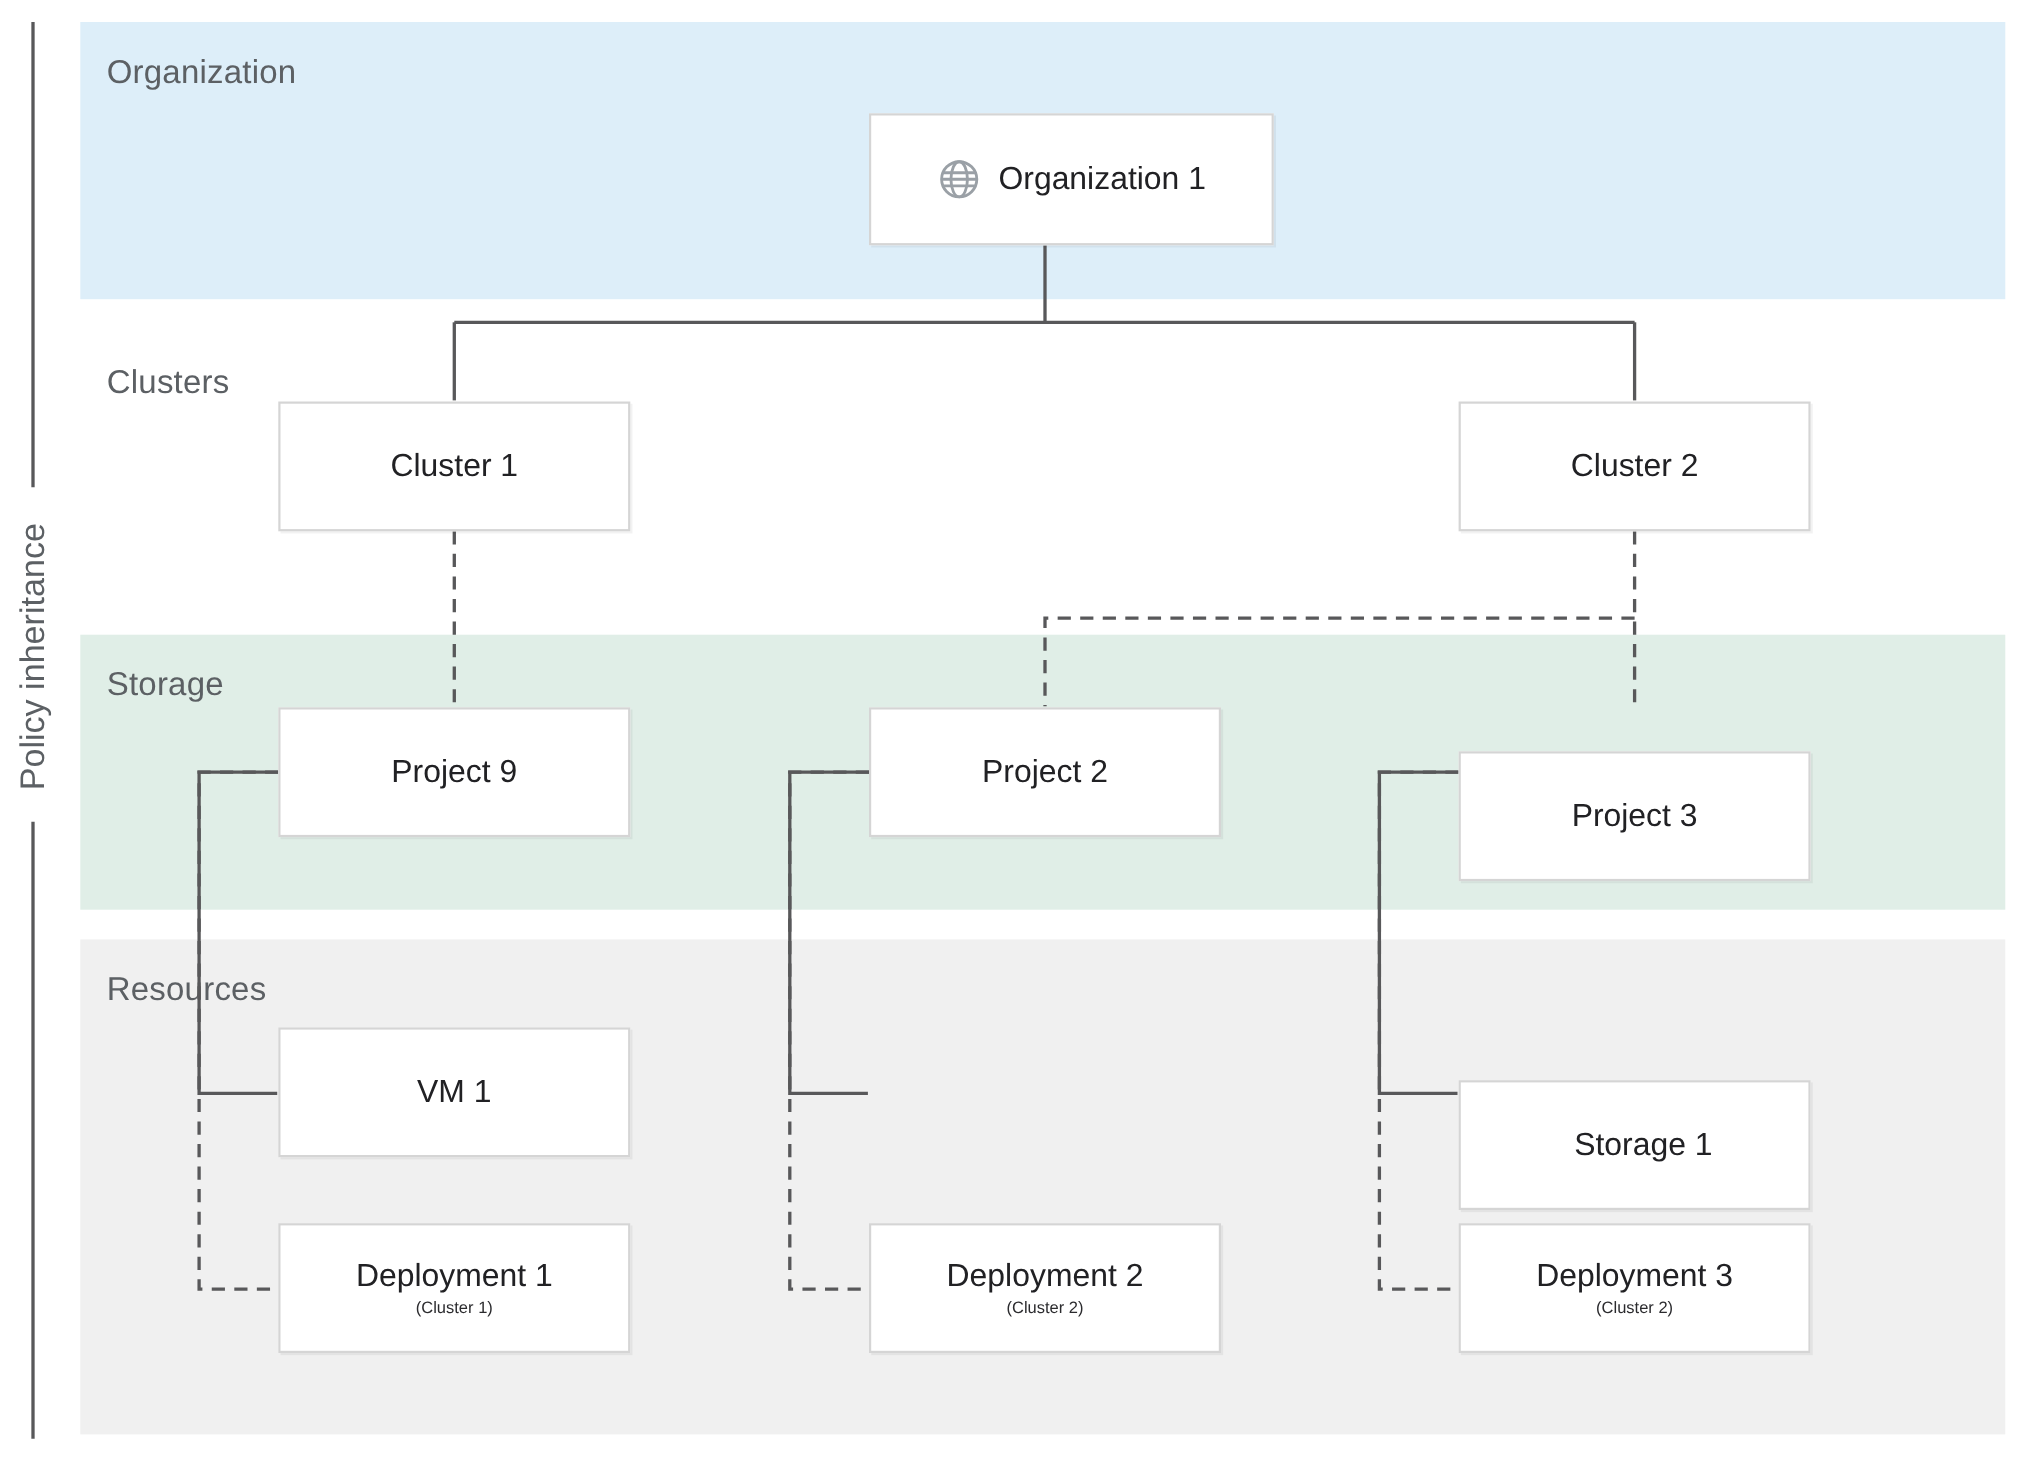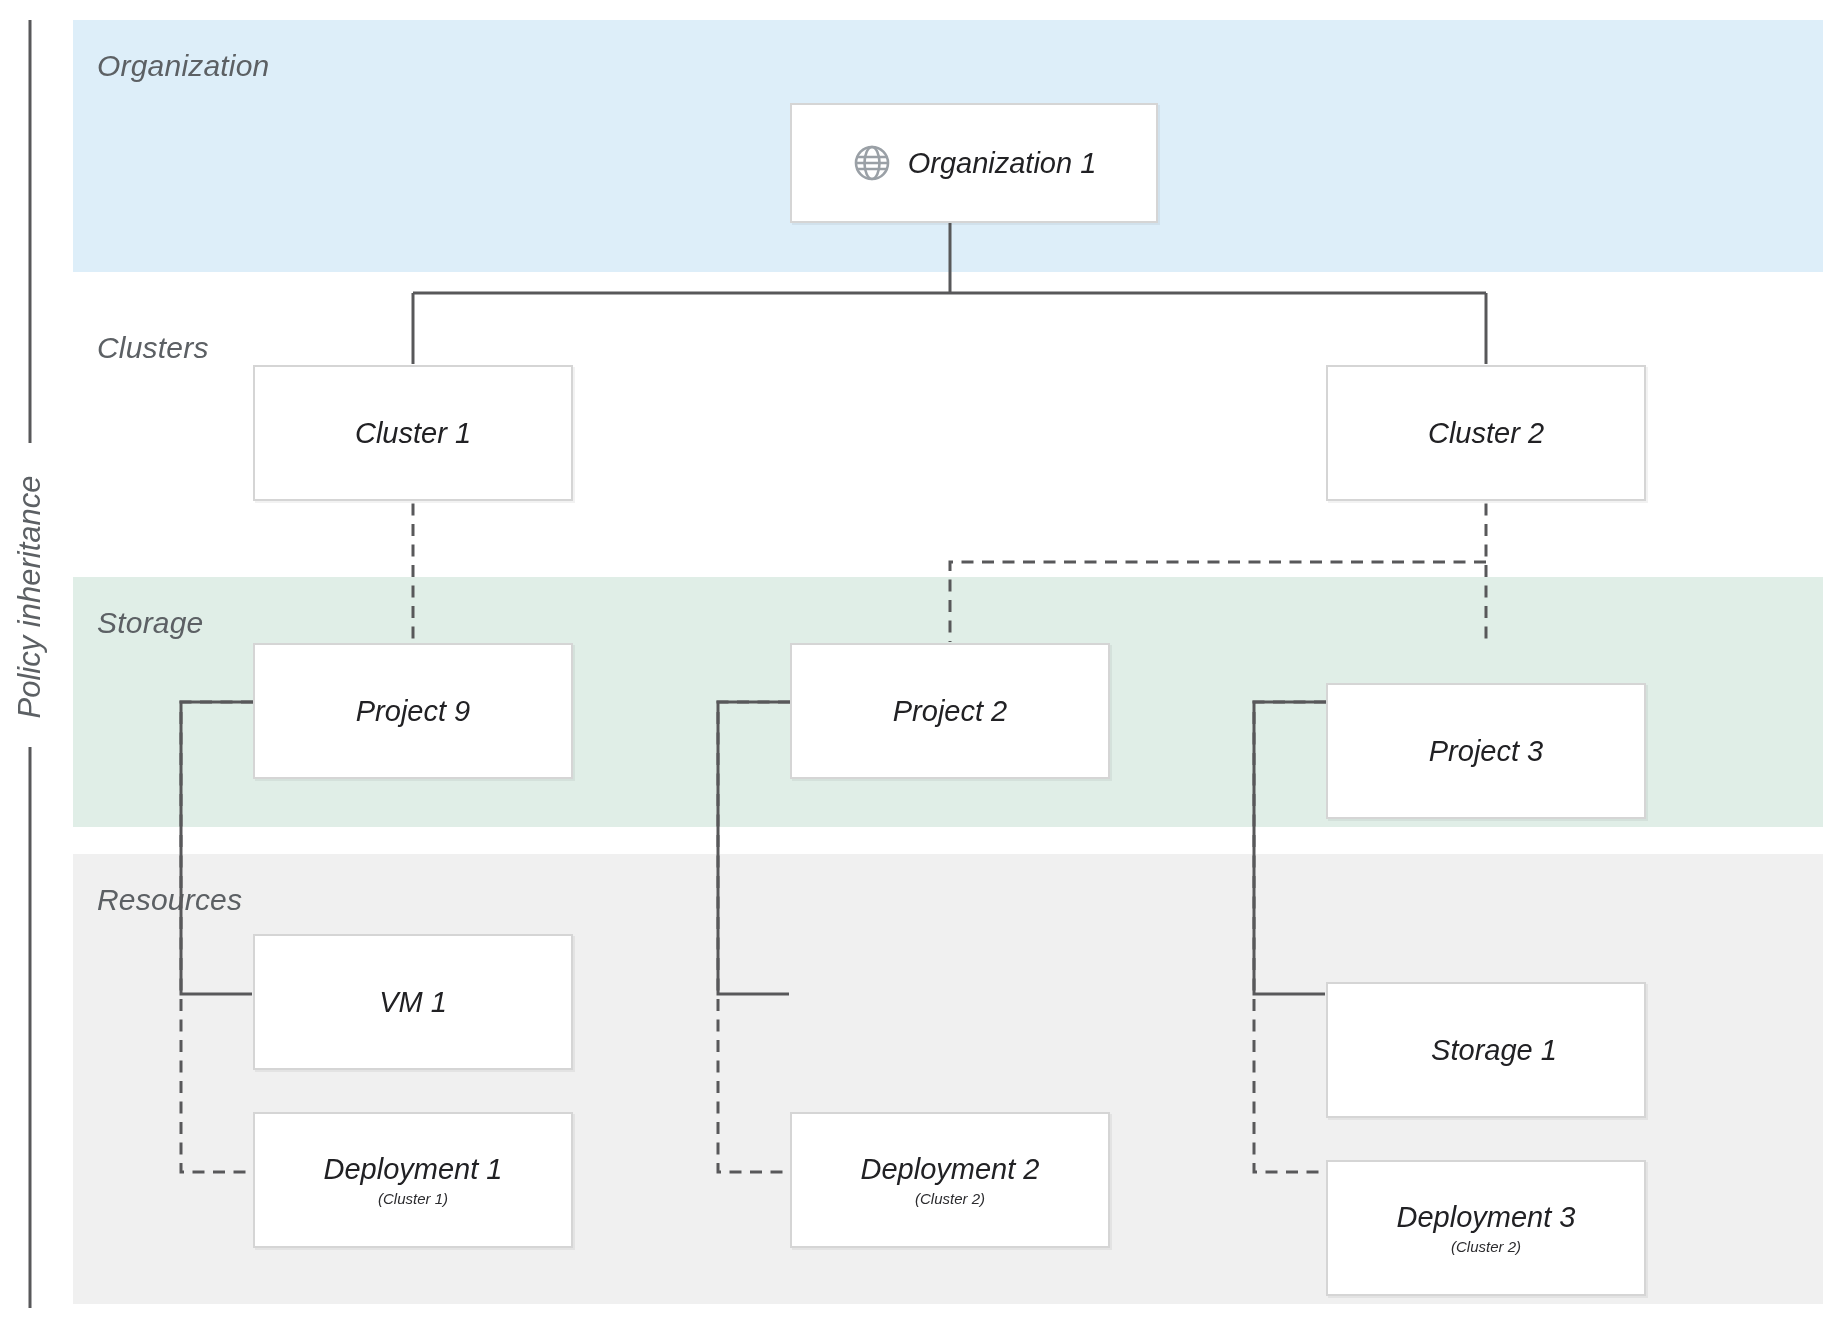--- a/index.html
+++ b/index.html
@@ -1,54 +1,54 @@
 <!DOCTYPE html>
 <html><head>
 <meta charset="utf-8">
 <style>
   html,body{margin:0;padding:0;background:#ffffff;}
   .stage{
     position:relative;width:1842px;height:1326px;overflow:hidden;
-    font-family:"Liberation Sans", sans-serif;background:#ffffff;font-style:italic;
+    font-family:"Liberation Sans", sans-serif;background:#ffffff;
   }
   
   .band{position:absolute;left:73px;width:1750px;}
   .band-organization{top:20px;height:252px;}
   .band-projects{top:577px;height:250px;}
   .band-resources{top:854px;height:450px;}
   .band-label{
     position:absolute;font-size:30px;line-height:36px;color:#5c6064;
     letter-spacing:0.2px;white-space:nowrap;
   }
   .lbl-organization{left:97px;top:48px;}
   .lbl-clusters{left:97px;top:330px;}
   .lbl-projects{left:97px;top:605px;}
   .lbl-resources{left:97px;top:882px;}
   
   .node{
-    position:absolute;width:320px;height:136px;background:#ffffff;
+    position:absolute;width:320px;height:118px;background:#ffffff;
     border:2px solid #d5d5d5;box-sizing:border-box;
     display:flex;flex-direction:column;align-items:center;justify-content:center;
     box-shadow:2px 2px 0 rgba(0,0,0,0.05);
   }
   .node-row{display:flex;align-items:center;gap:16px;}
   .node-label{font-size:29px;color:#212124;white-space:nowrap;}
   .node-sublabel{font-size:15px;color:#2b2b2e;margin-top:4px;white-space:nowrap;}
   .n-organization-1{left:790px;top:103px;width:368px;height:120px;}
   .n-cluster-1{left:253px;top:365px;}
   .n-cluster-2{left:1326px;top:365px;}
   .n-project-1{left:253px;top:643px;}
   .n-project-2{left:790px;top:643px;}
   .n-project-3{left:1326px;top:643px;margin-top:40px;}
   .n-vm-1{left:253px;top:934px;}
   .n-ods-database-1{left:790px;top:934px;}
   .n-storage-1{left:1326px;top:982px;padding-left:16px;}
   .n-deployment-1{left:253px;top:1112px;}
   .n-deployment-2{left:790px;top:1112px;}
-  .n-deployment-3{left:1326px;top:1160px;}
+  .n-deployment-3{left:1326px;top:1112px;}
   .globe{width:40px;height:40px;flex:0 0 auto;}
   
   .wires{position:absolute;left:0;top:0;width:1842px;height:1326px;pointer-events:none;}
   .wires path{fill:none;stroke-width:3px;}
   .wires .dashed{stroke-dasharray:12 8.5;}
   
   .rail-label{
     position:absolute;left:-120px;top:578px;width:300px;height:38px;
     line-height:38px;text-align:center;font-size:31px;color:#5c6064;
     transform:rotate(-90deg);white-space:nowrap;

